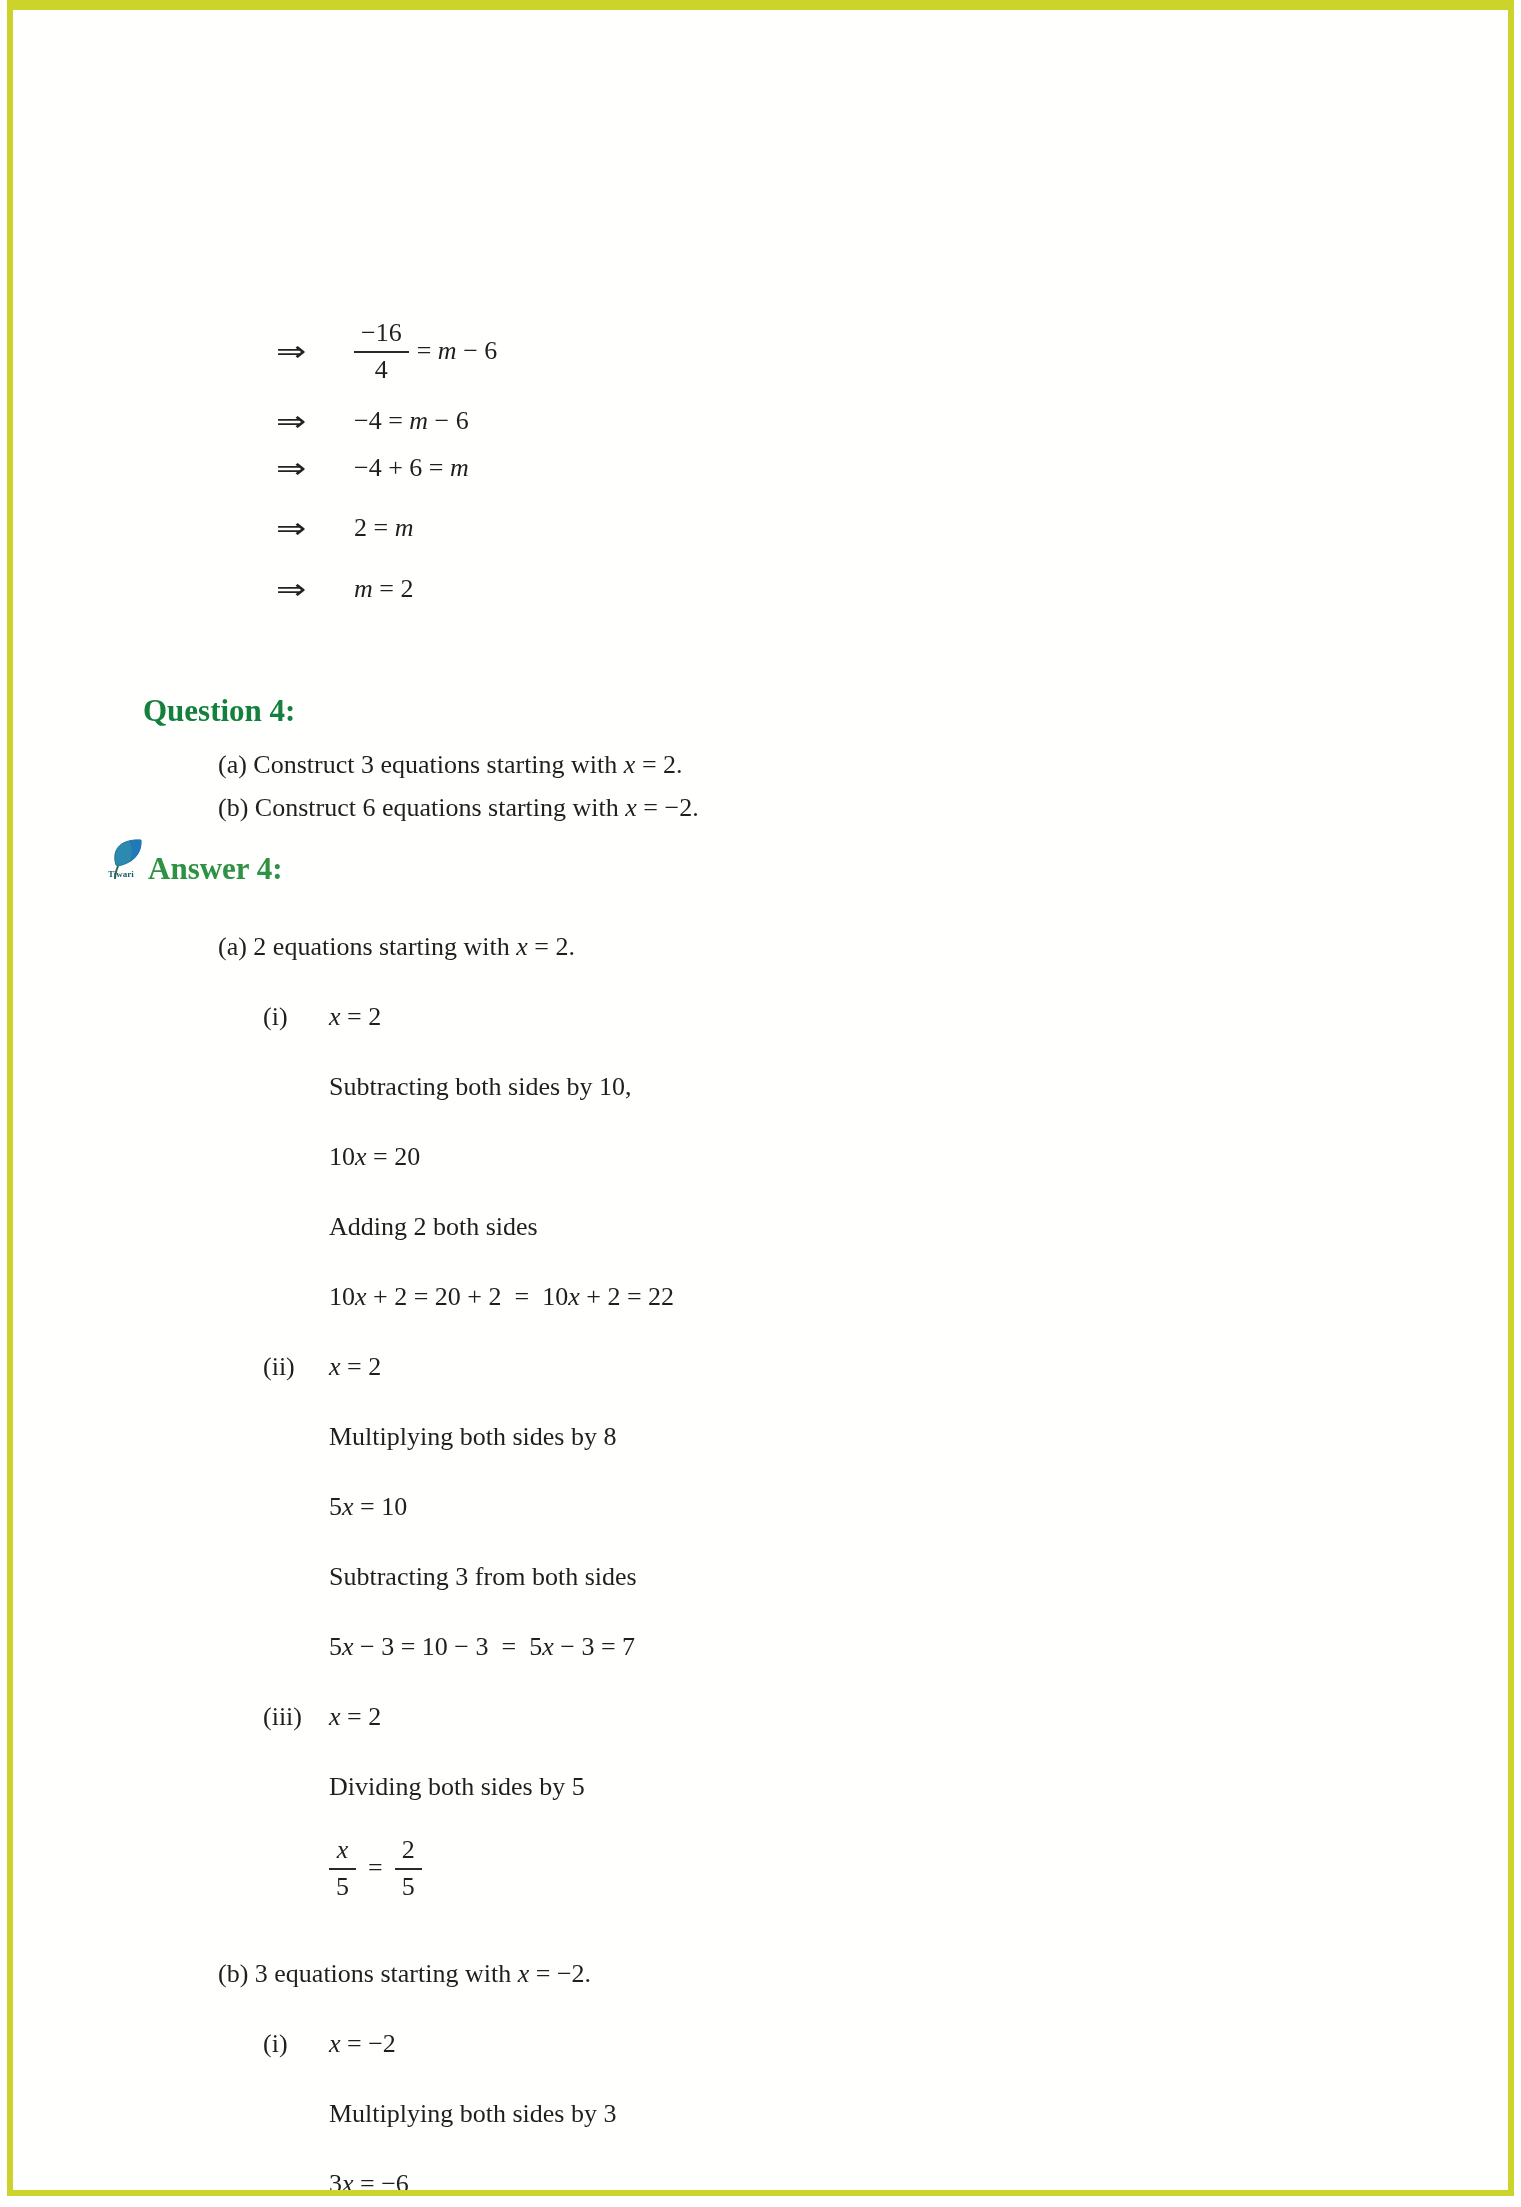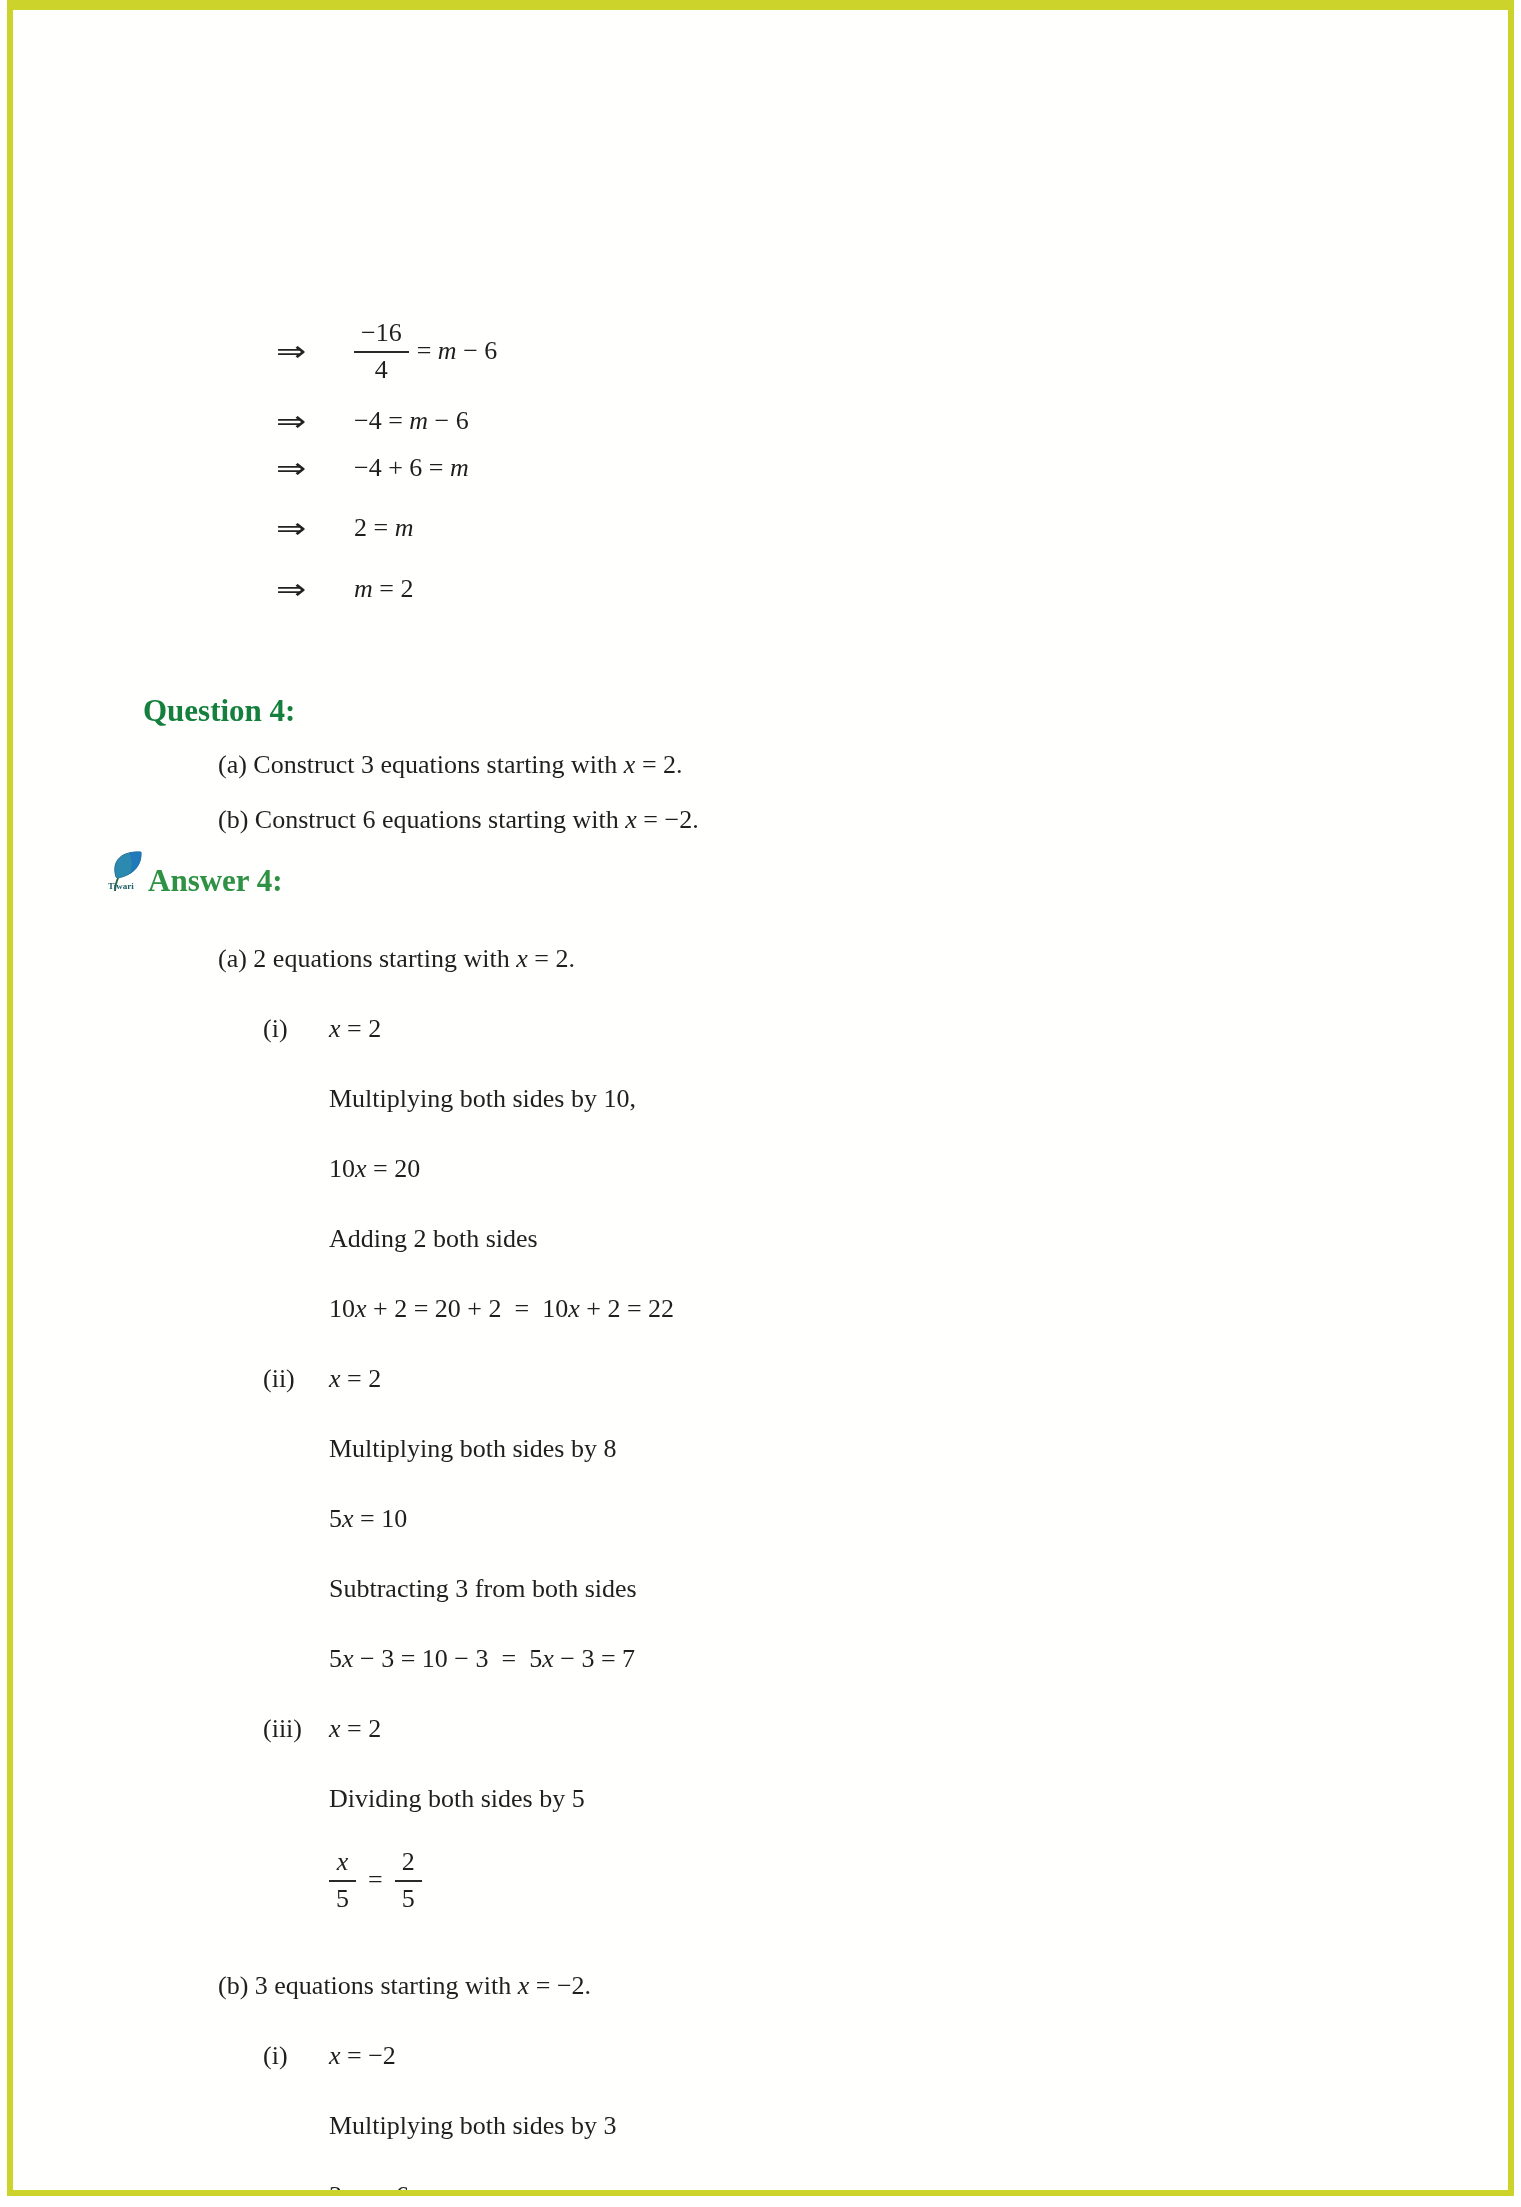--- a/index.html
+++ b/index.html
@@ -15,21 +15,21 @@
   .frac-row{height:92px;}
   .frac{display:inline-block;text-align:center;vertical-align:middle;line-height:1.15;}
   .frac .num{display:block;padding:0 7px 3px;}
   .frac .den{display:block;border-top:2px solid #2a2a2a;padding:2px 7px 0;}
   .rhs{margin-left:8px;}
   .g1{margin-top:2px;} .g2{margin-top:3px;} .g3{margin-top:16px;} .g4{margin-top:17px;}
   
   .q-title{font-size:31px;font-weight:bold;color:#15803d;margin:80px 0 12px 130px;line-height:40px;}
   .a-title{font-size:31px;font-weight:bold;color:#2e9143;margin:10px 0 6px 92px;line-height:44px;display:flex;align-items:center;gap:1px;}
   .logo{flex:0 0 auto;position:relative;top:-4px;}
-  .qa-line{margin:12px 0 0 205px;line-height:43px;}
+  .qa-line{margin:0 0 0 205px;line-height:43px;}
   .intro-line{margin-left:205px;line-height:44px;}
   .item-row{margin-left:250px;display:flex;line-height:44px;}
   .item-label{width:66px;flex:0 0 auto;}
   .sub{margin-left:316px;line-height:44px;}
   .frac-line{margin:10px 0 14px 316px;display:flex;align-items:center;gap:12px;line-height:1.15;}
   .section-gap{margin-top:50px;}
 </style>
 </head>
 <body>
 
@@ -87,21 +87,21 @@
 
     <p class="intro-line">
       <span>(a) 2 equations starting with</span>
       <span><i>x</i> = 2.</span>
     </p>
 
     <div class="item-row">
       <span class="item-label">(i)</span>
       <span><i>x</i> = 2</span>
     </div>
-    <p class="sub">Multiplying both sides by 10,</p>
+    <p class="sub">Subtracting both sides by 10,</p>
     <p class="sub">10<i>x</i> = 20</p>
     <p class="sub">Adding 2 both sides</p>
     <p class="sub">10<i>x</i> + 2 = 20 + 2&nbsp;&nbsp;=&nbsp;&nbsp;10<i>x</i> + 2 = 22</p>
 
     <div class="item-row">
       <span class="item-label">(ii)</span>
       <span><i>x</i> = 2</span>
     </div>
     <p class="sub">Multiplying both sides by 8</p>
     <p class="sub">5<i>x</i> = 10</p>

